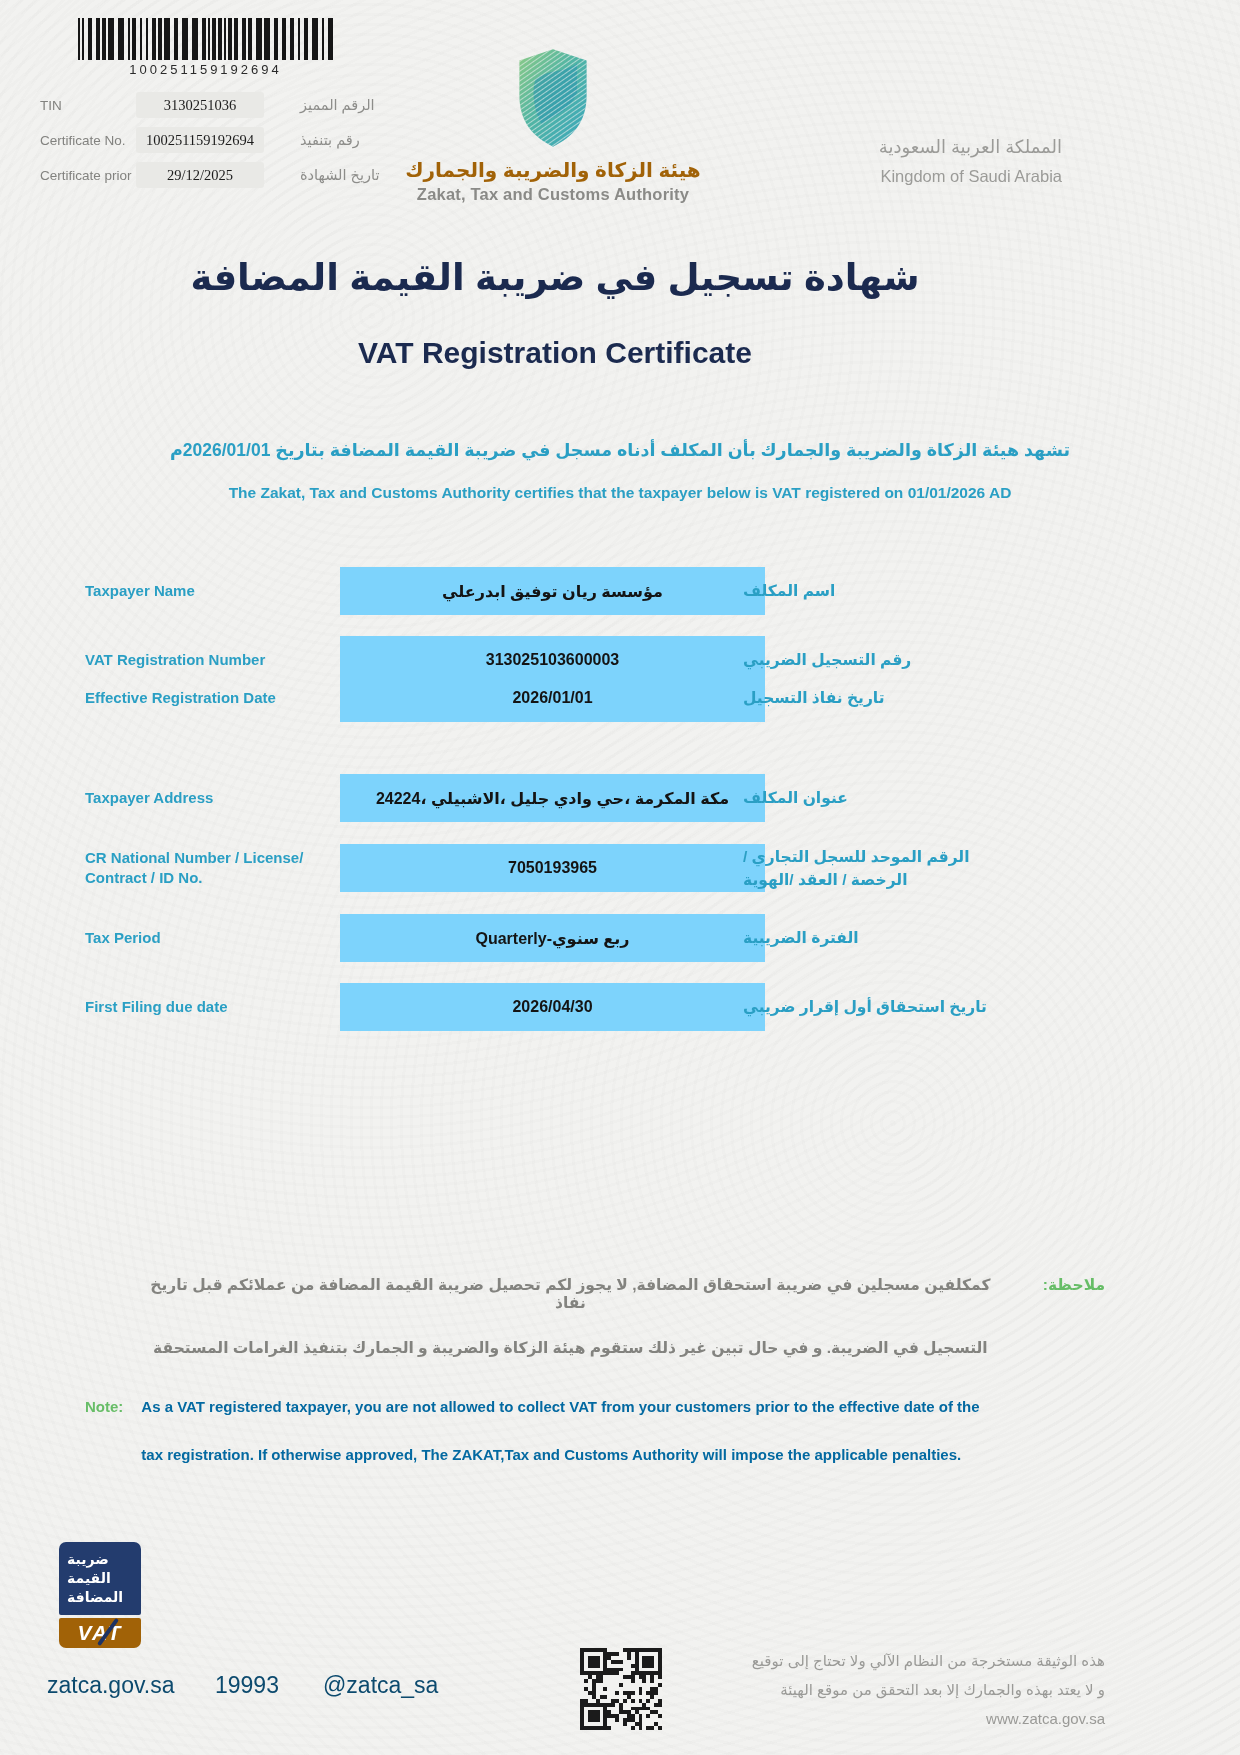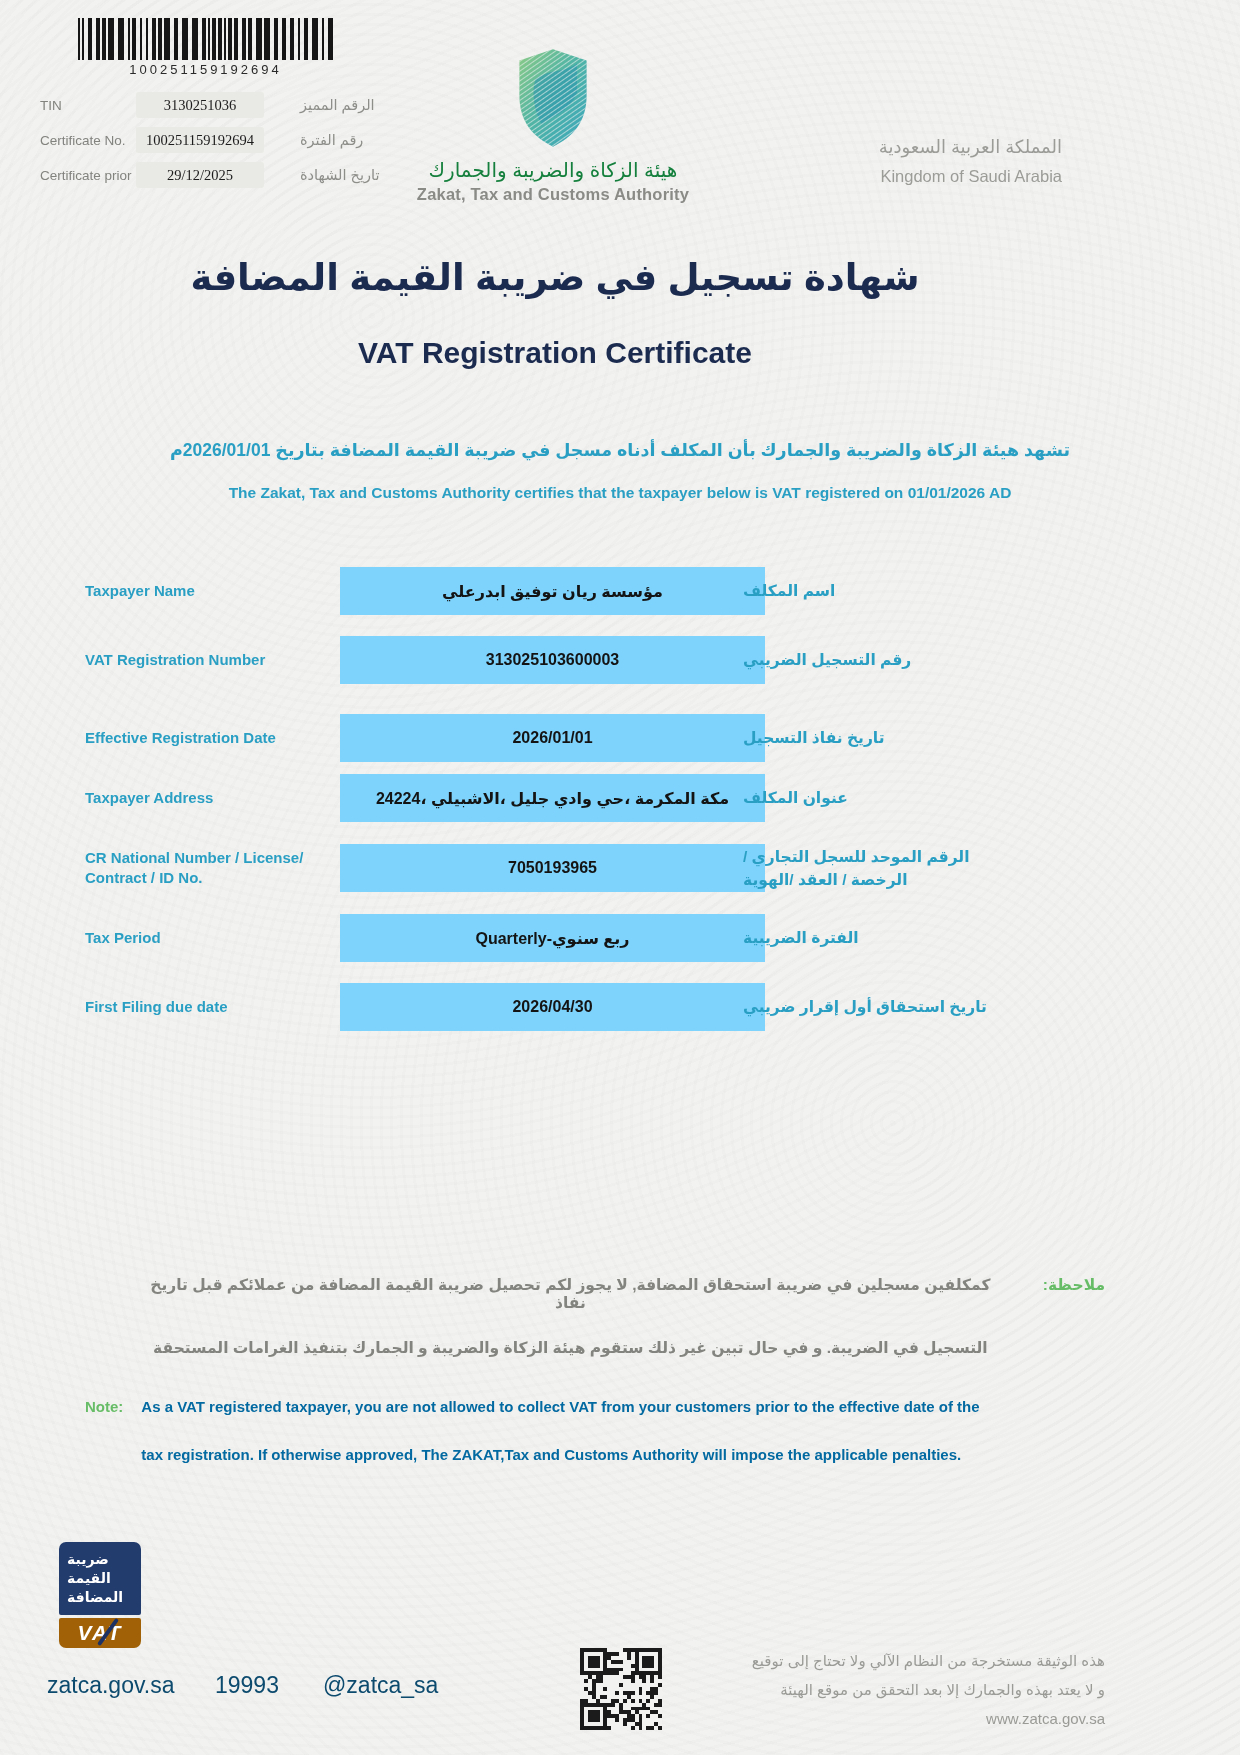--- a/index.html
+++ b/index.html
@@ -25,21 +25,21 @@
   .meta-label-en { position:absolute; left:40px; top:50%; transform:translateY(-50%); font-size:13.5px; color:#82827f; }
   .meta-box { position:absolute; left:136px; top:0; width:128px; height:26px; background:#e9e9e6; border-radius:3px;
               display:flex; align-items:center; justify-content:center;
               font-family:"Liberation Serif","DejaVu Serif",serif; font-size:14.5px; color:#1c1c1c; }
   .meta-label-ar { position:absolute; left:300px; top:50%; transform:translateY(-50%); width:130px; direction:rtl;
                    text-align:left; font-size:14.5px; color:#8d8d8a; }
 
   
   .authority-block { left:383px; top:46px; width:340px; text-align:center; }
   .authority-block svg { display:block; margin:0 auto; }
-  .authority-ar { margin-top:8px; font-size:20px; font-weight:normal; color:#15803d; direction:rtl; }
+  .authority-ar { margin-top:8px; font-size:20px; font-weight:bold; color:#a16207; direction:rtl; }
   .authority-en { margin-top:3px; font-size:16.5px; font-weight:bold; color:#8a8a87; letter-spacing:.2px; }
 
   
   .kingdom-block { right:178px; top:136px; text-align:right; color:#9b9b98; }
   .kingdom-ar { font-size:18px; direction:rtl; }
   .kingdom-en { margin-top:9px; font-size:16.5px; }
 
   
   .title-ar { left:0; top:256px; width:1110px; text-align:center; direction:rtl;
               font-size:37px; font-weight:bold; color:#1b2a4f; }
@@ -149,21 +149,21 @@
   <div class="abs barcode-number">100251159192694</div>
 
   <div class="abs meta-row" style="top:92px;">
     <div class="meta-label-en">TIN</div>
     <div class="meta-box">3130251036</div>
     <div class="meta-label-ar">الرقم المميز</div>
   </div>
   <div class="abs meta-row" style="top:127px;">
     <div class="meta-label-en">Certificate No.</div>
     <div class="meta-box">100251159192694</div>
-    <div class="meta-label-ar">رقم الفترة</div>
+    <div class="meta-label-ar">رقم بتنفيذ</div>
   </div>
   <div class="abs meta-row" style="top:162px;">
     <div class="meta-label-en">Certificate prior</div>
     <div class="meta-box">29/12/2025</div>
     <div class="meta-label-ar">تاريخ الشهادة</div>
   </div>
 
   <div class="abs authority-block">
     <svg width="80" height="104" viewBox="0 0 100 130">
       <defs>
@@ -198,21 +198,21 @@
   <div class="abs field-row" style="top:567px;">
     <div class="field-label-en">Taxpayer Name</div>
     <div class="field-value">مؤسسة ريان توفيق ابدرعلي</div>
     <div class="field-label-ar">اسم المكلف</div>
   </div>
   <div class="abs field-row" style="top:636px;">
     <div class="field-label-en">VAT Registration Number</div>
     <div class="field-value">313025103600003</div>
     <div class="field-label-ar">رقم التسجيل الضريبي</div>
   </div>
-  <div class="abs field-row" style="top:714px;">
+  <div class="abs field-row" style="top:674px;">
     <div class="field-label-en">Effective Registration Date</div>
     <div class="field-value">2026/01/01</div>
     <div class="field-label-ar">تاريخ نفاذ التسجيل</div>
   </div>
   <div class="abs field-row" style="top:774px;">
     <div class="field-label-en">Taxpayer Address</div>
     <div class="field-value">مكة المكرمة ،حي وادي جليل ،الاشبيلي ،24224</div>
     <div class="field-label-ar">عنوان المكلف</div>
   </div>
   <div class="abs field-row" style="top:844px;">

